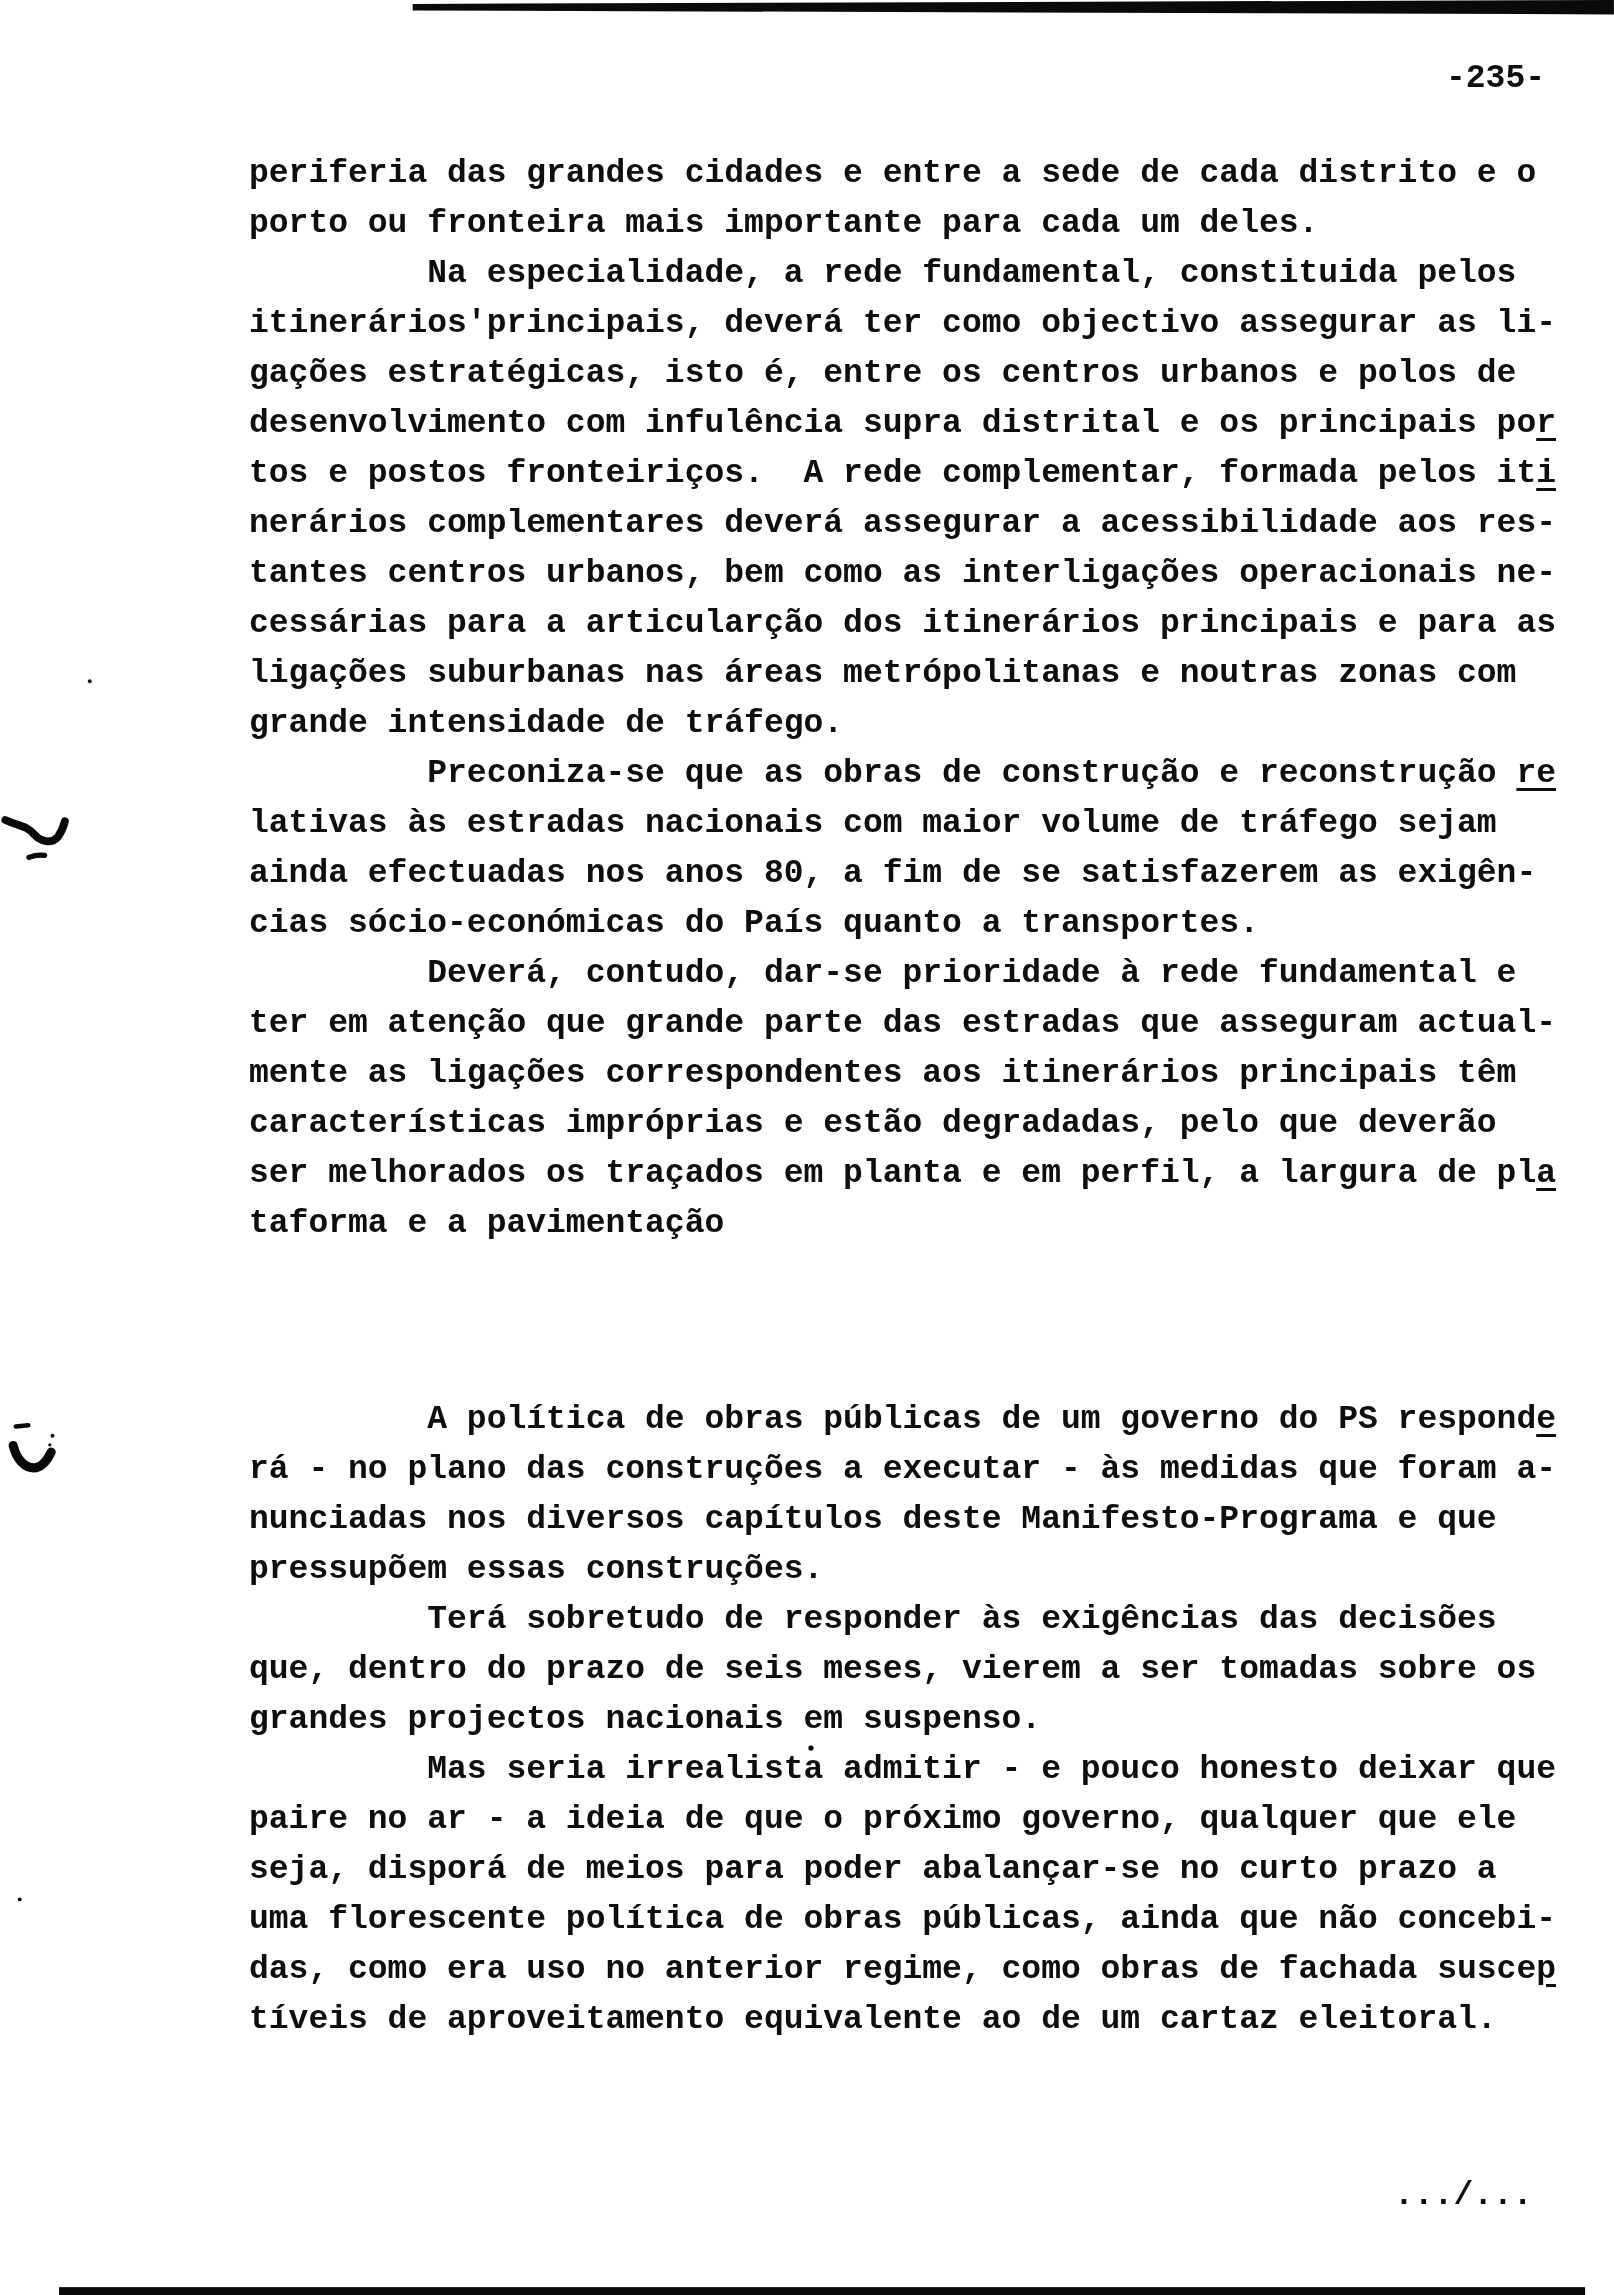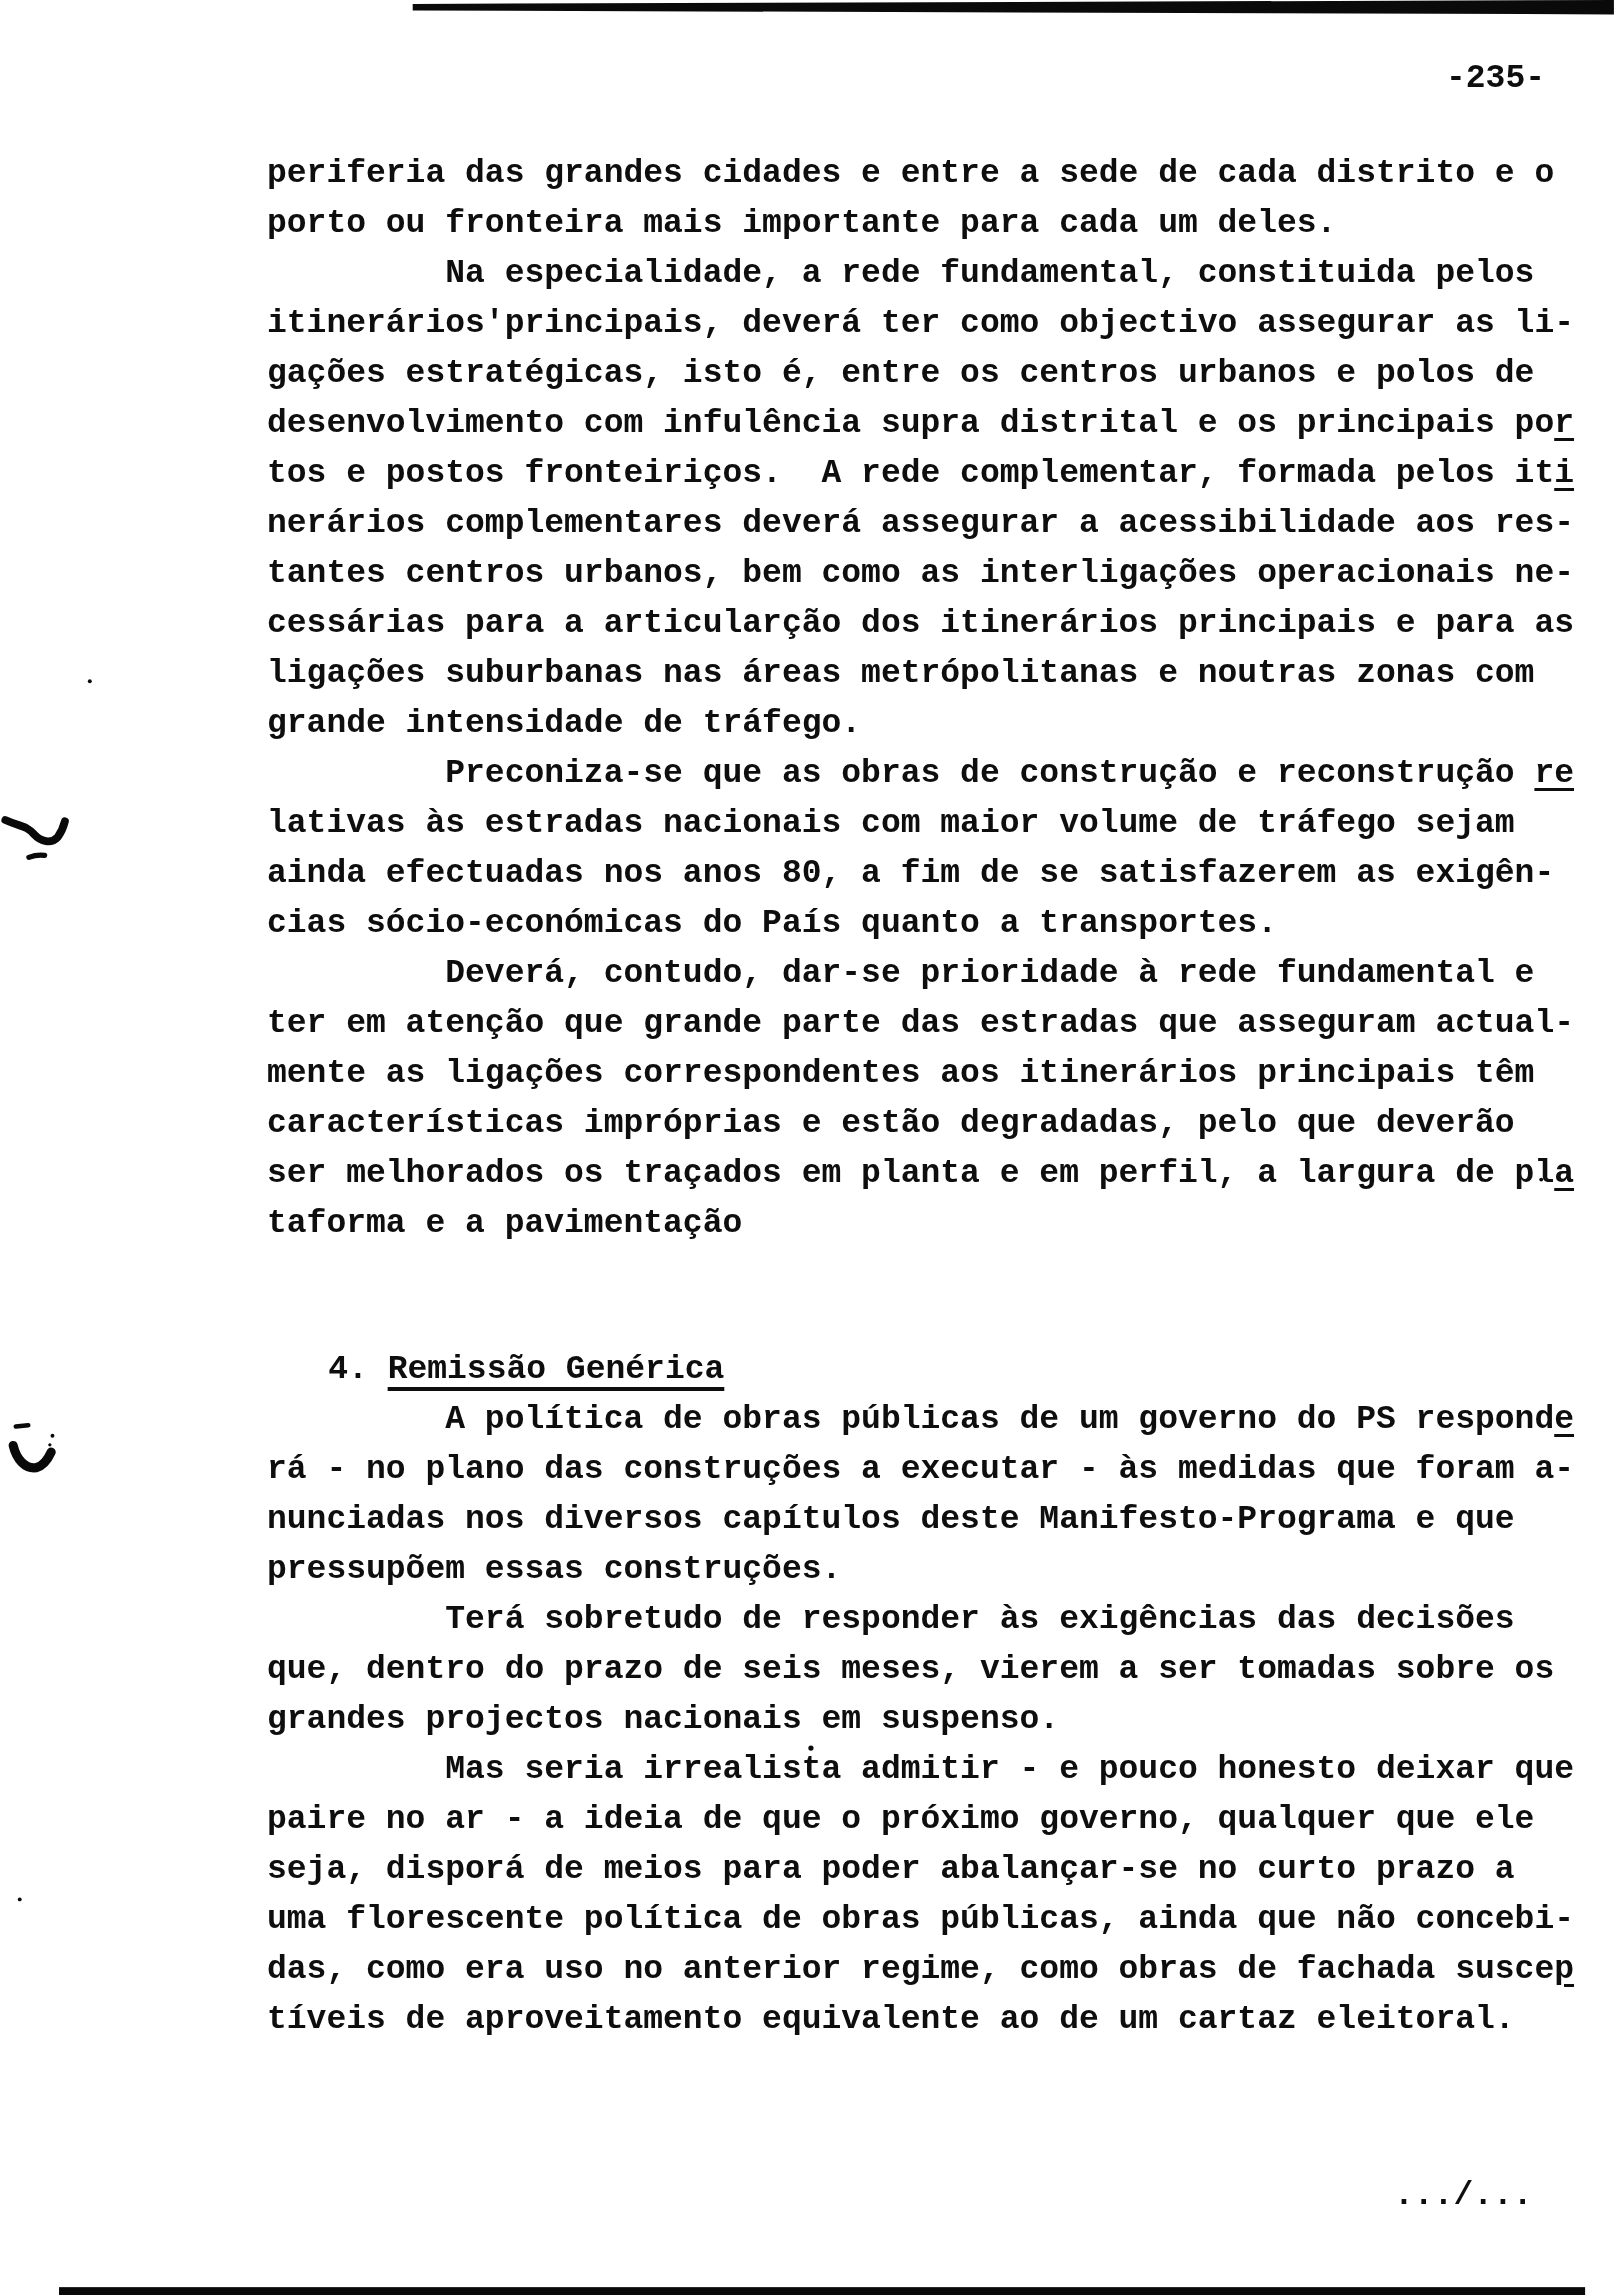--- a/index.html
+++ b/index.html
@@ -9,21 +9,21 @@
     height: 2295px;
     background: #ffffff;
     overflow: hidden;
     font-family: "Liberation Mono", "DejaVu Sans Mono", monospace;
     font-weight: bold;
     color: #0e0e0e;
     padding-left: 32px;
   }
   .textblock {
     position: absolute;
-    left: 267px;
+    left: 249px;
     font-size: 33px;
     line-height: 50px;
     white-space: pre;
     letter-spacing: 0;
   }
   .line { height: 50px; }
   .tail {
     text-decoration: underline;
     text-decoration-thickness: 3.3px;
     text-underline-offset: 5.9px;
@@ -88,22 +88,19 @@
     <circle cx="137" cy="1040" r="3" fill="#0a0a0a"></circle>
     <circle cx="2353" cy="1801" r="3" fill="#0a0a0a"></circle>
     <circle cx="1238" cy="2669" r="4" fill="#0a0a0a"></circle>
     <circle cx="30" cy="2900" r="3" fill="#0a0a0a"></circle>
   </svg>
 
   <div class="pagenum">-235-</div>
 
   <div class="textblock" style="top:149px"><div class="line">periferia das grandes cidades e entre a sede de cada distrito e o</div><div class="line">porto ou fronteira mais importante para cada um deles.</div><div class="line">         Na especialidade, a rede fundamental, constituida pelos</div><div class="line">itinerários'principais, deverá ter como objectivo assegurar as li-</div><div class="line">gações estratégicas, isto é, entre os centros urbanos e polos de</div><div class="line">desenvolvimento com infulência supra distrital e os principais po<span class="tail">r</span></div><div class="line">tos e postos fronteiriços.  A rede complementar, formada pelos it<span class="tail">i</span></div><div class="line">nerários complementares deverá assegurar a acessibilidade aos res-</div><div class="line">tantes centros urbanos, bem como as interligações operacionais ne-</div><div class="line">cessárias para a articularção dos itinerários principais e para as</div><div class="line">ligações suburbanas nas áreas metrópolitanas e noutras zonas com</div><div class="line">grande intensidade de tráfego.</div><div class="line">         Preconiza-se que as obras de construção e reconstrução <span class="tail">re</span></div><div class="line">lativas às estradas nacionais com maior volume de tráfego sejam</div><div class="line">ainda efectuadas nos anos 80, a fim de se satisfazerem as exigên-</div><div class="line">cias sócio-económicas do País quanto a transportes.</div><div class="line">         Deverá, contudo, dar-se prioridade à rede fundamental e</div><div class="line">ter em atenção que grande parte das estradas que asseguram actual-</div><div class="line">mente as ligações correspondentes aos itinerários principais têm</div><div class="line">características impróprias e estão degradadas, pelo que deverão</div><div class="line">ser melhorados os traçados em planta e em perfil, a largura de pl<span class="tail">a</span></div><div class="line">taforma e a pavimentação</div></div>
 
-  <div class="heading">
-    <span>4. </span><span class="hu">Remissão Genérica</span>
-  </div>
 
   <div class="textblock" style="top:1395px"><div class="line">         A política de obras públicas de um governo do PS respond<span class="tail">e</span></div><div class="line">rá - no plano das construções a executar - às medidas que foram a-</div><div class="line">nunciadas nos diversos capítulos deste Manifesto-Programa e que</div><div class="line">pressupõem essas construções.</div><div class="line">         Terá sobretudo de responder às exigências das decisões</div><div class="line">que, dentro do prazo de seis meses, vierem a ser tomadas sobre os</div><div class="line">grandes projectos nacionais em suspenso.</div><div class="line">         Mas seria irrealista admitir - e pouco honesto deixar que</div><div class="line">paire no ar - a ideia de que o próximo governo, qualquer que ele</div><div class="line">seja, disporá de meios para poder abalançar-se no curto prazo a</div><div class="line">uma florescente política de obras públicas, ainda que não concebi-</div><div class="line">das, como era uso no anterior regime, como obras de fachada susce<span class="tail">p</span></div><div class="line">tíveis de aproveitamento equivalente ao de um cartaz eleitoral.</div></div>
 
   <div class="continuation">.../...</div>
 
 </div>
 
 
 </body></html>

